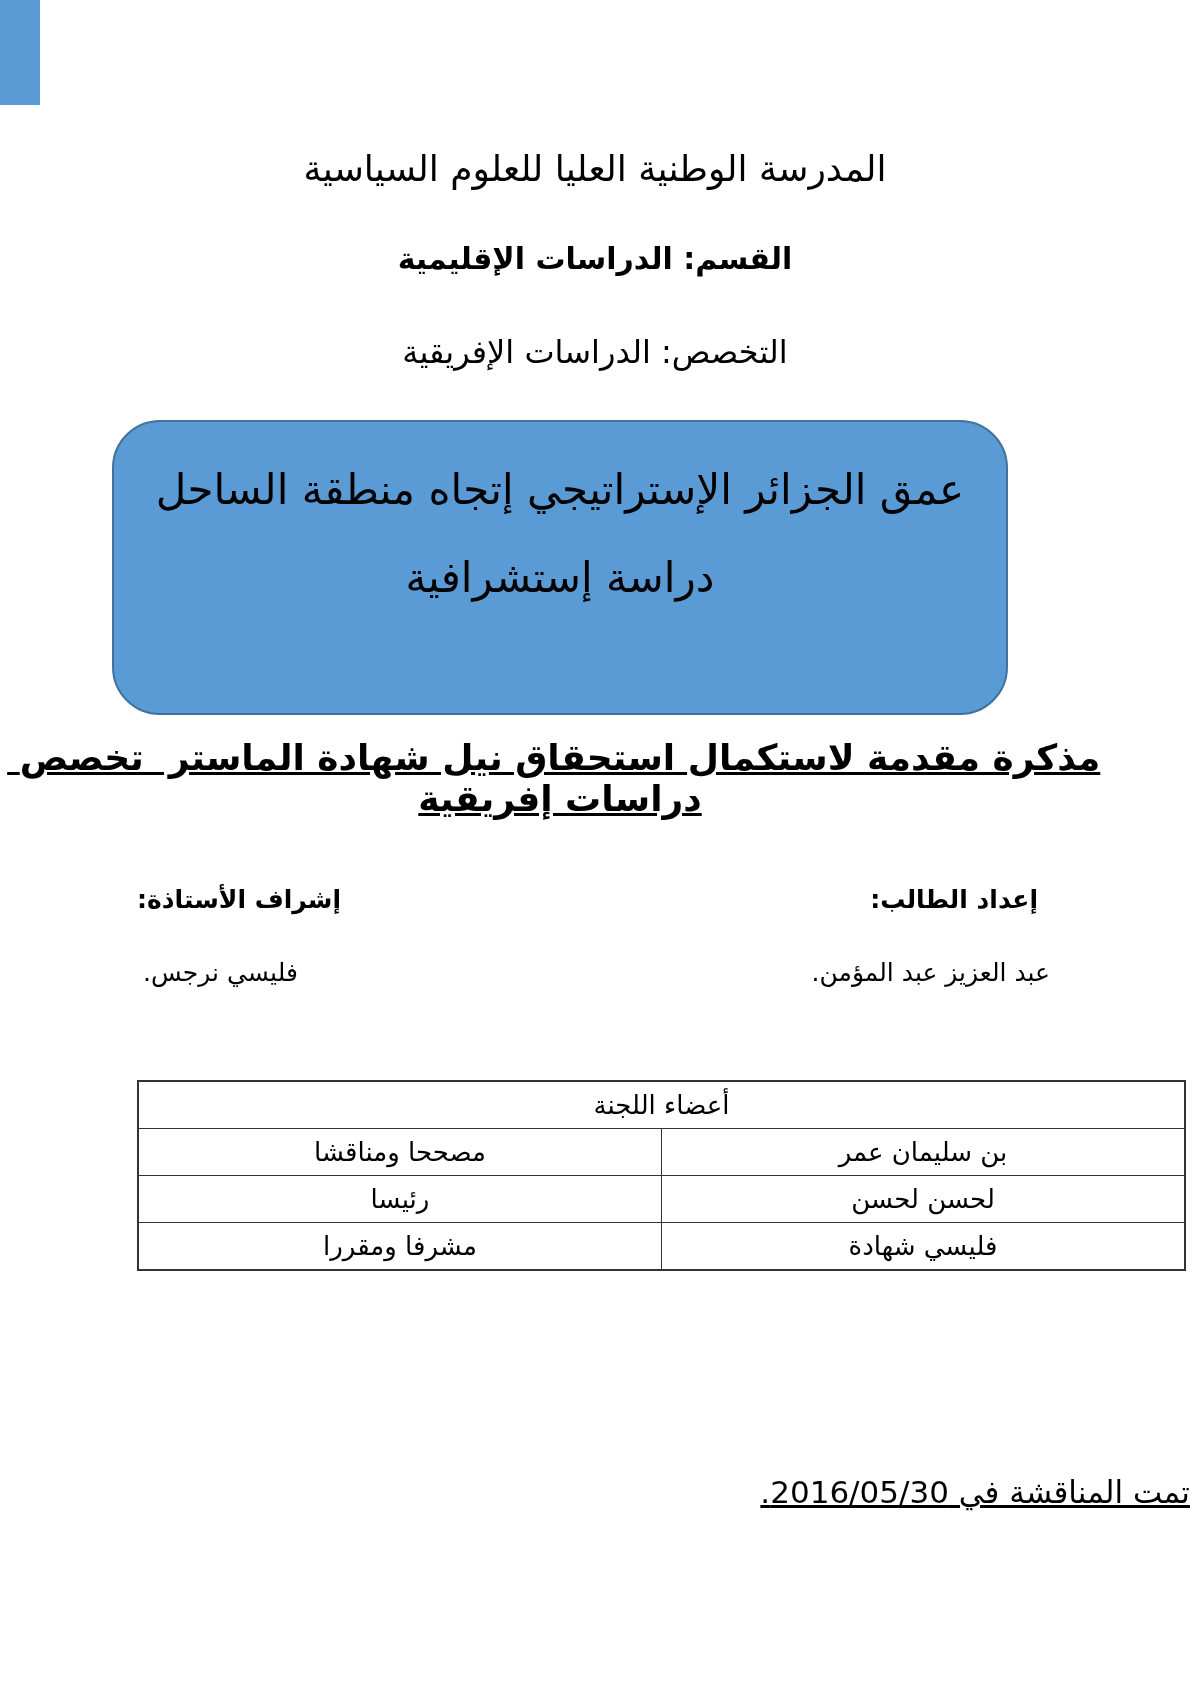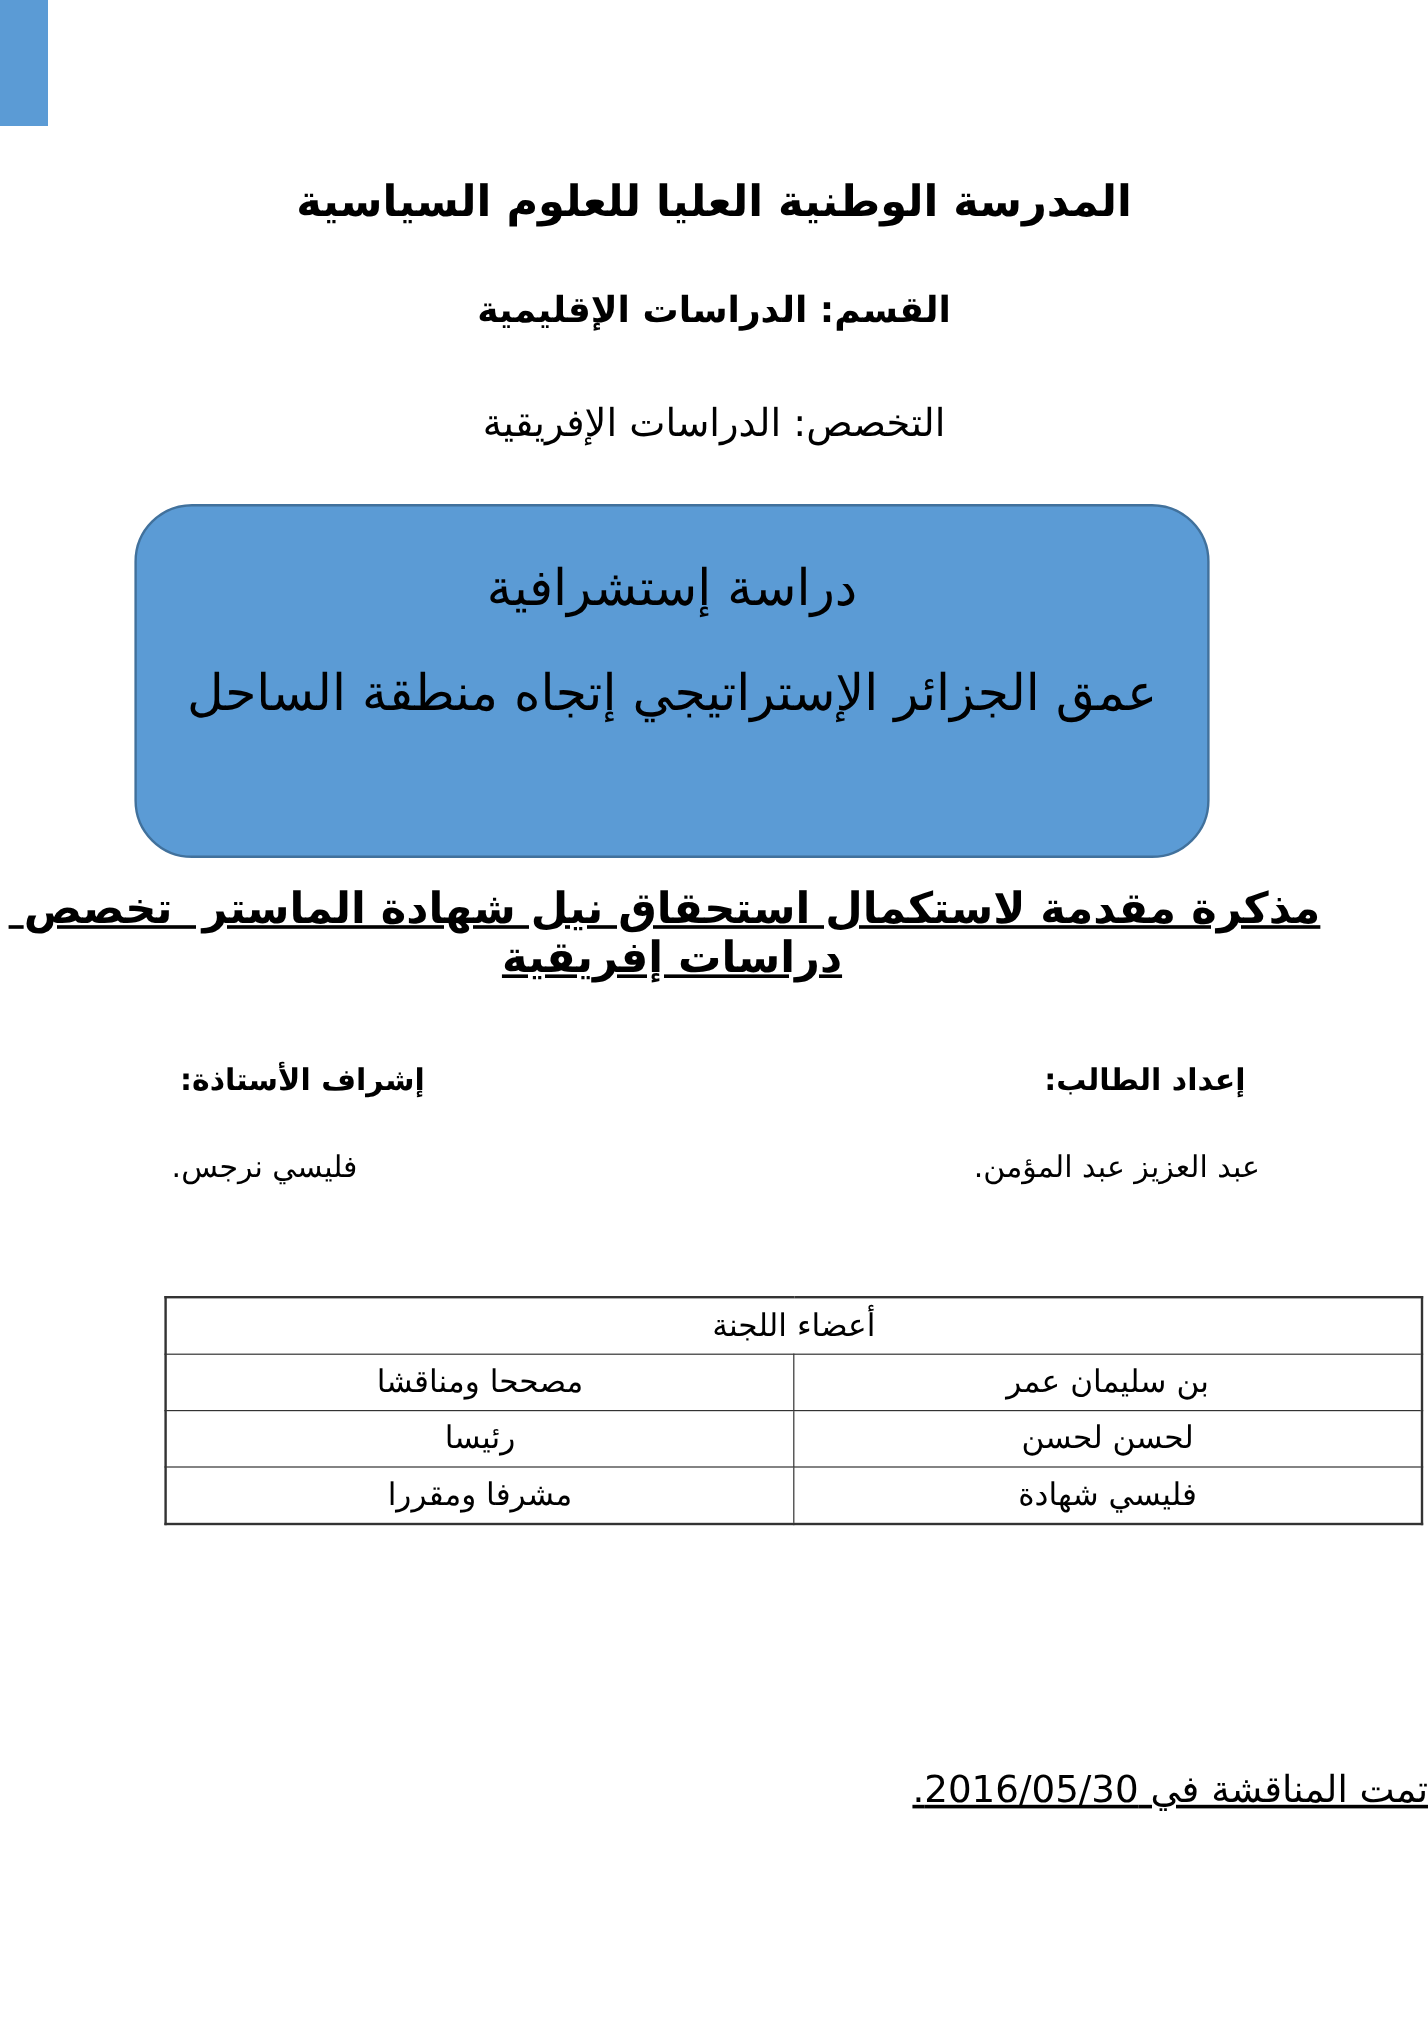--- a/index.html
+++ b/index.html
@@ -13,21 +13,21 @@
   }
   .corner-accent {
     position: absolute; left: 0; top: 0;
     width: 40px; height: 105px;
     background: #5B9BD5;
   }
   .center-line {
     position: absolute; left: 0; width: 1190px;
     text-align: center;
   }
-  .institution { top: 148px; font-size: 36px; font-weight: bold; }
+  .institution { top: 148px; font-size: 36px; font-weight: normal; }
   .department  { top: 241px; font-size: 30px; font-weight: bold; }
   .specialty   { top: 333px; font-size: 32px; font-weight: normal; }
 
   .title-box {
     position: absolute; left: 112px; top: 420px;
     width: 896px; height: 295px;
     box-sizing: border-box;
     background: #5B9BD5;
     border: 2px solid #41719C;
     border-radius: 48px;
@@ -41,21 +41,21 @@
   }
 
   .memo {
     position: absolute; left: 0; top: 737px; width: 1120px;
     text-align: center;
     font-size: 36px; font-weight: bold;
     text-decoration: underline;
     white-space: pre-wrap;
   }
 
-  .byline-label { position: absolute; top: 885px; font-size: 25px; font-weight: bold; margin-left: 13px; }
+  .byline-label { position: absolute; top: 885px; font-size: 25px; font-weight: bold; }
   .byline-name  { position: absolute; top: 958px; font-size: 25px; margin-left: 16px; }
   .student-label    { right: 152px; }
   .supervisor-label { left: 137px; }
   .student-name     { right: 140px; }
   .supervisor-name  { left: 127px; }
 
   table.committee {
     position: absolute; left: 137px; top: 1080px;
     width: 1049px;
     border-collapse: collapse;
@@ -81,22 +81,22 @@
 
 <div class="corner-accent" style="background-color: rgb(91, 155, 213);"></div>
 
 <div class="center-line institution" dir="rtl">المدرسة الوطنية العليا للعلوم السياسية</div>
 
 <div class="center-line department" dir="rtl">القسم: الدراسات الإقليمية</div>
 
 <div class="center-line specialty" dir="rtl">التخصص: الدراسات الإفريقية</div>
 
 <div class="title-box" style="background-color: rgb(91, 155, 213); border-color: rgb(65, 113, 156);">
+  <div class="title-line" dir="rtl">عمق الجزائر الإستراتيجي إتجاه منطقة الساحل</div>
   <div class="title-line" dir="rtl">دراسة إستشرافية</div>
-  <div class="title-line" dir="rtl">عمق الجزائر الإستراتيجي إتجاه منطقة الساحل</div>
 </div>
 
 <div class="memo" dir="rtl">مذكرة مقدمة لاستكمال استحقاق نيل شهادة الماستر  تخصص دراسات إفريقية</div>
 
 <div class="byline-label student-label" dir="rtl">إعداد الطالب:</div>
 
 <div class="byline-label supervisor-label" dir="rtl">إشراف الأستاذة:</div>
 
 <div class="byline-name student-name" dir="rtl">عبد العزيز عبد المؤمن.</div>
 

